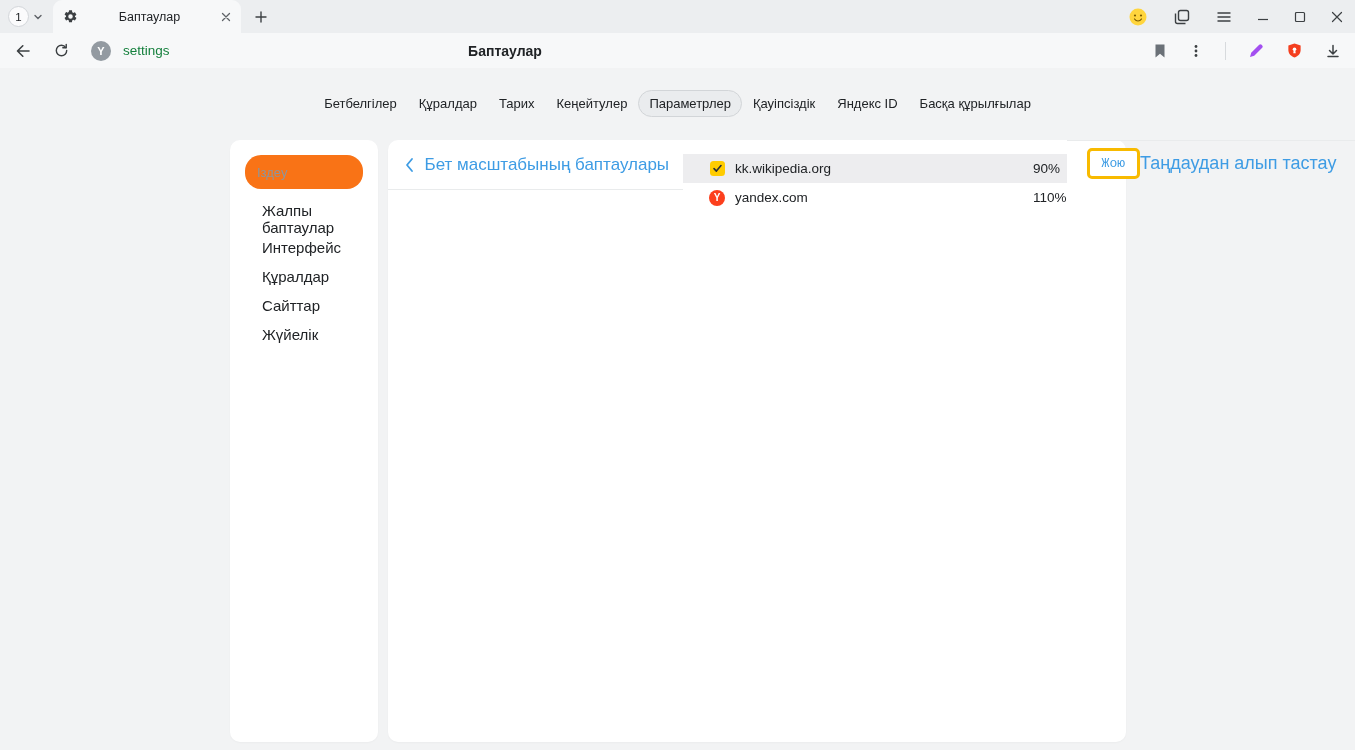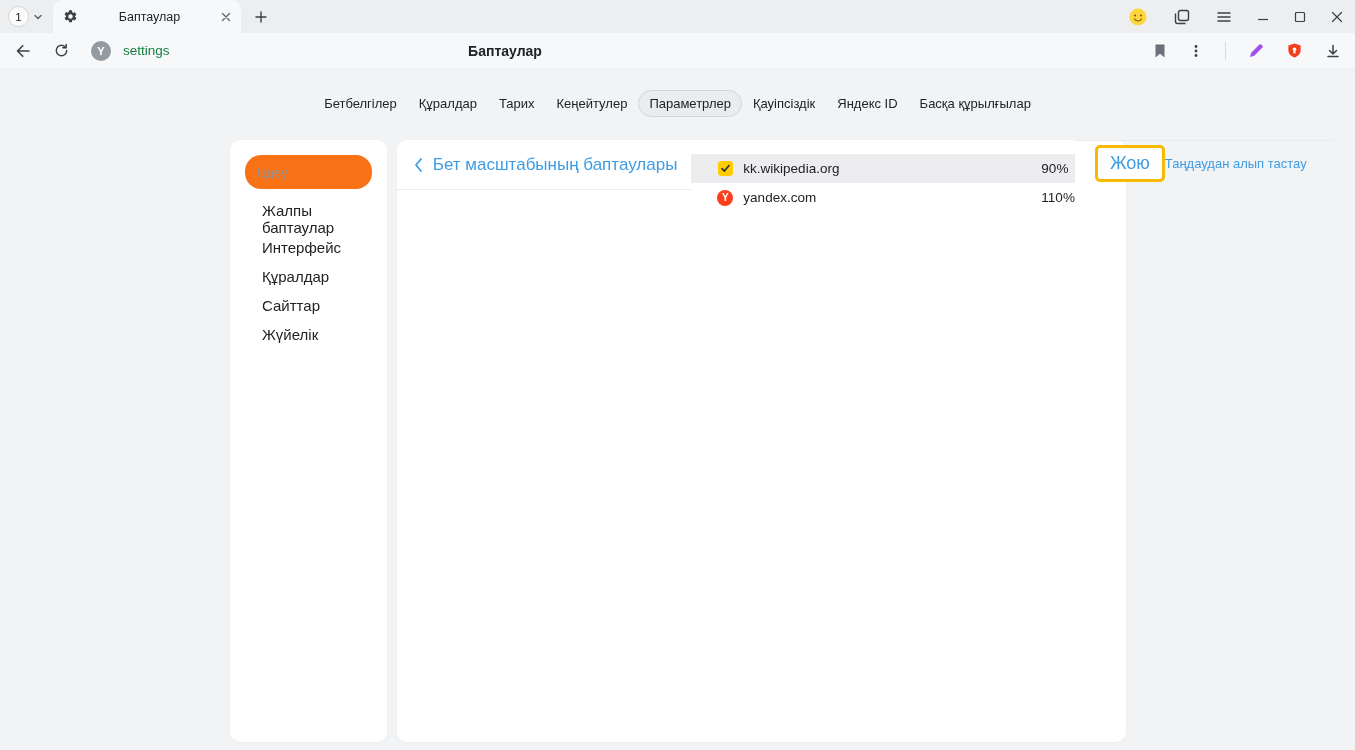--- a/index.html
+++ b/index.html
@@ -47,22 +47,22 @@
   .main-title { font-size:17px; color:#3e9ce4; }
   .rows { flex:1; padding-top:14px; }
   .site-row { height:29px; display:flex; align-items:center; padding-left:26px; font-size:13.5px; cursor:pointer; }
   .site-row.selected { background:#ededef; }
   .row-lead { width:16px; height:16px; margin-right:10px; display:flex; align-items:center; justify-content:center; flex:0 0 auto; }
   .checkbox { width:15px; height:15px; background:#ffcc00; border-radius:3.5px; display:flex; align-items:center; justify-content:center; cursor:pointer; }
   .favicon-yandex { width:16px; height:16px; border-radius:50%; background:#fc3f1d; color:#fff; font-size:10px; font-weight:bold; display:flex; align-items:center; justify-content:center; }
   .row-name { width:298px; color:#202326; }
   .row-zoom { color:#202326; }
   .main-footer { height:45px; border-top:1px solid #e9ebec; display:flex; align-items:center; justify-content:space-between; padding:0 28px 0 20px; flex:0 0 auto; }
-  .delete-btn { background:#fff; color:#3e9ce4; font-size:18px; font-family:Liberation Sans, sans-serif; padding:5px 12px; border:3px solid #f8ba00; border-radius:5px; cursor:pointer; }
-  .deselect-link { color:#3e9ce4; font-size:13px; cursor:pointer; text-decoration:none; }
+  .delete-btn { background:#fff; color:#3e9ce4; font-size:13px; font-family:Liberation Mono, monospace; padding:5px 12px; border:3px solid #f8ba00; border-radius:5px; cursor:pointer; }
+  .deselect-link { color:#3e9ce4; font-size:18px; cursor:pointer; text-decoration:none; }
 </style>
 </head>
 <body>
 
 <div class="tabbar">
   <div class="tab-counter">
     <span class="counter-circle">1</span>
     <span class="icon">
       <svg width="10" height="10" viewBox="0 0 10 10">
           <path d="M2 3.5L5 6.5 8 3.5" stroke="#5f6368" stroke-width="1.4" fill="none" stroke-linecap="round"></path>

